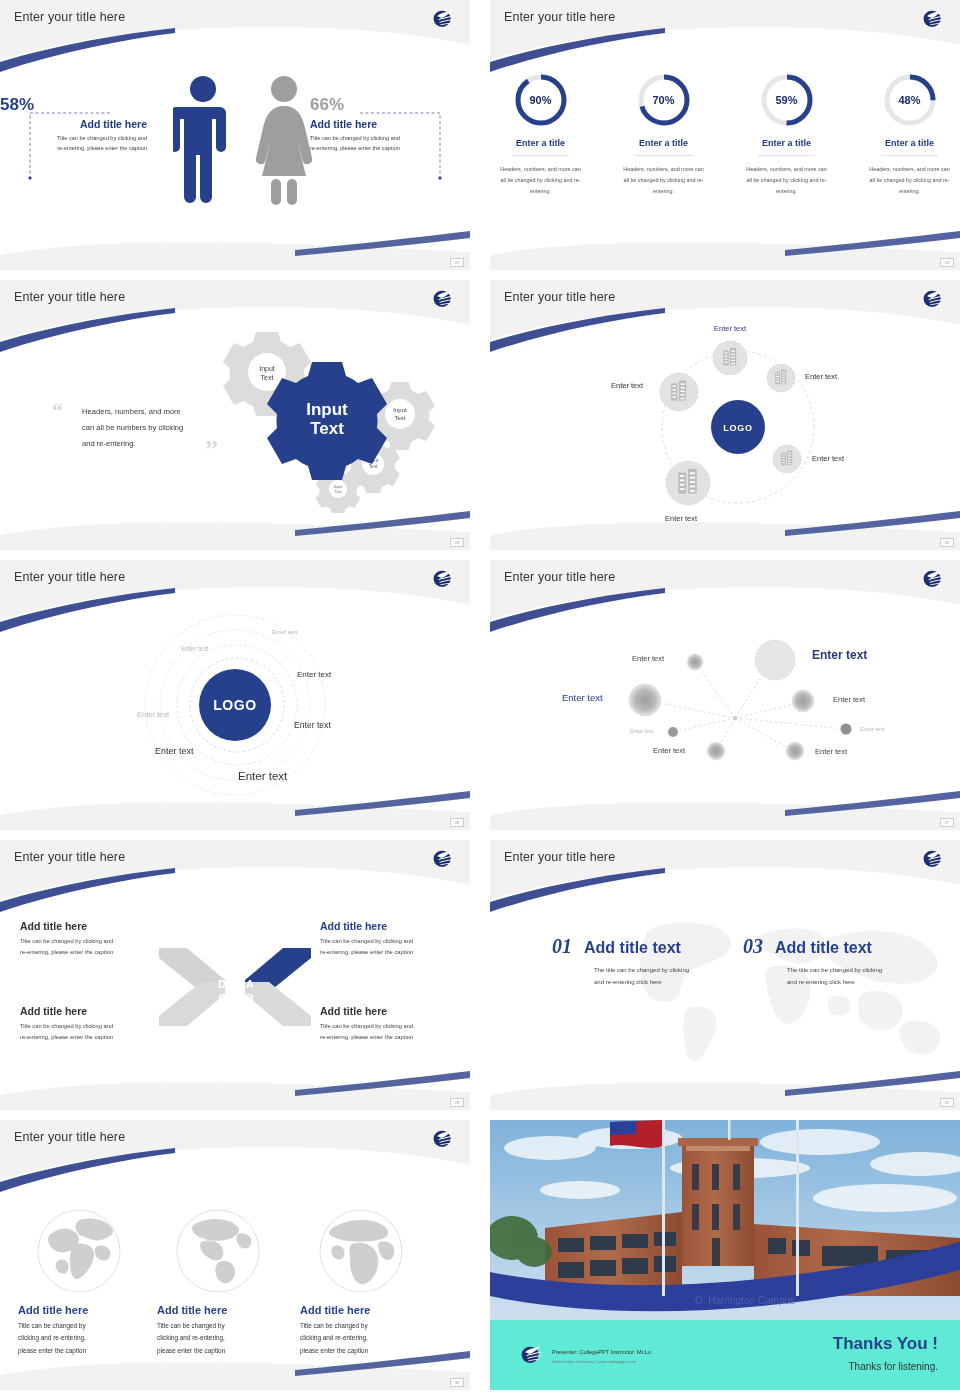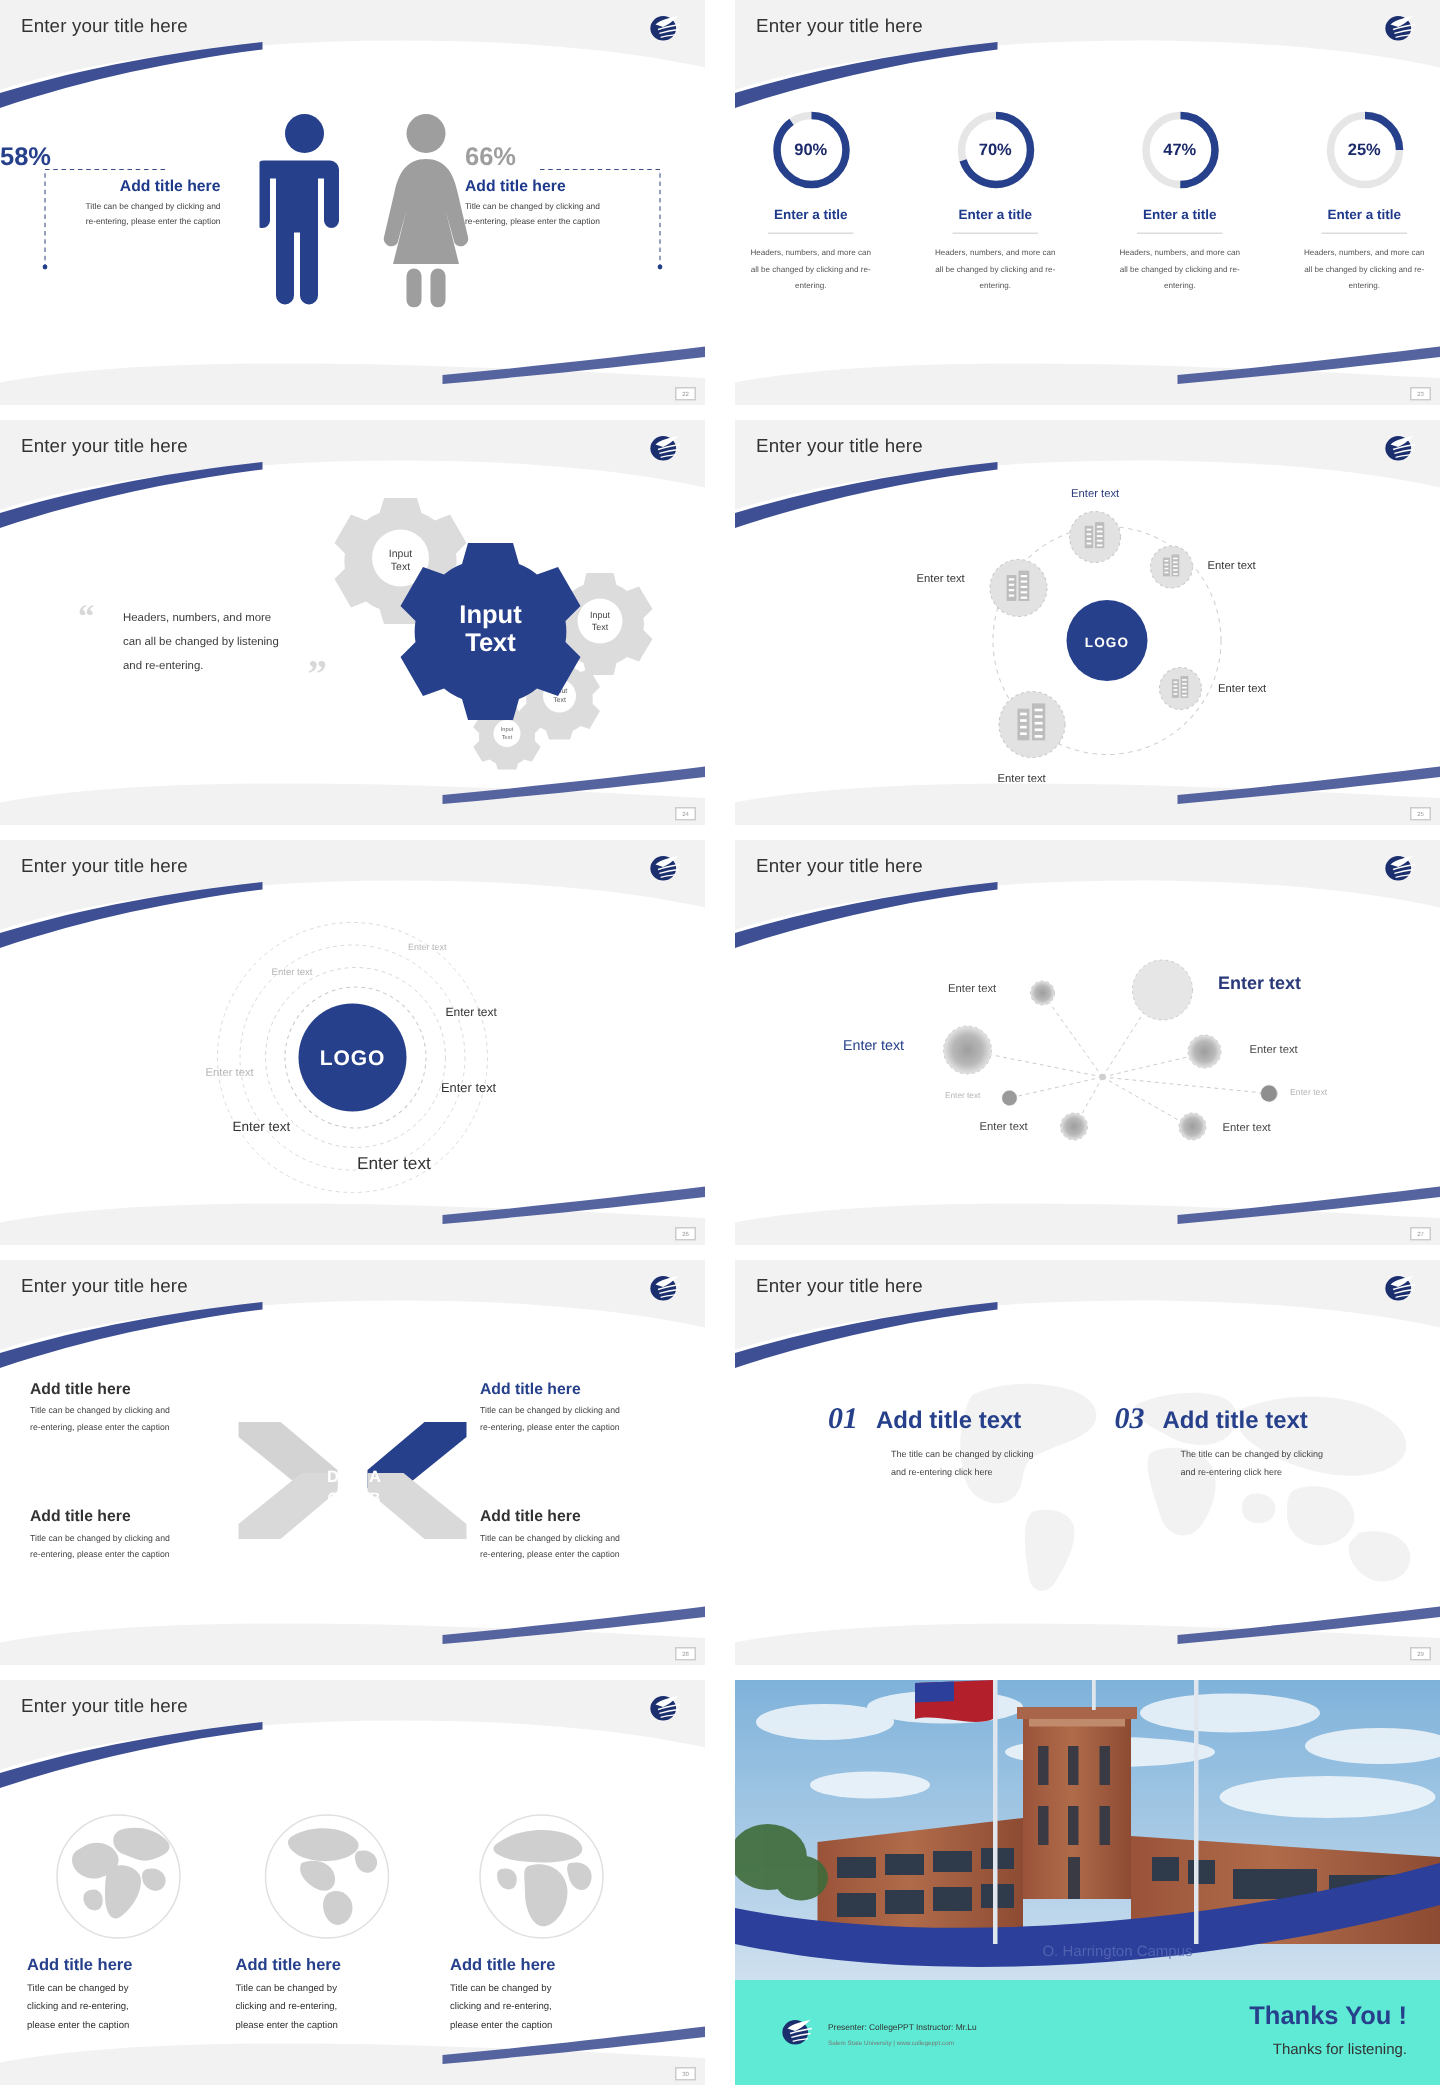--- a/index.html
+++ b/index.html
@@ -194,33 +194,33 @@
         <div class="donut-title">Enter a title</div>
         <div class="donut-desc">Headers, numbers, and more can all be changed by clicking and re-entering.</div>
       </div>
 
       <div class="donut-card">
         <div class="donut">
           <svg viewBox="0 0 56 56" width="56" height="56">
             <circle cx="28" cy="28" r="23" fill="none" stroke="#e6e6e6" stroke-width="5"></circle>
             <circle cx="28" cy="28" r="23" fill="none" stroke="#26408b" stroke-width="5" stroke-dasharray="72.3 72.3" transform="rotate(-90 28 28)"></circle>
           </svg>
-          <div class="donut-label">47%</div>
+          <div class="donut-label">59%</div>
         </div>
         <div class="donut-title">Enter a title</div>
         <div class="donut-desc">Headers, numbers, and more can all be changed by clicking and re-entering.</div>
       </div>
 
       <div class="donut-card">
         <div class="donut">
           <svg viewBox="0 0 56 56" width="56" height="56">
             <circle cx="28" cy="28" r="23" fill="none" stroke="#e6e6e6" stroke-width="5"></circle>
             <circle cx="28" cy="28" r="23" fill="none" stroke="#26408b" stroke-width="5" stroke-dasharray="36.1 108.4" transform="rotate(-90 28 28)"></circle>
           </svg>
-          <div class="donut-label">25%</div>
+          <div class="donut-label">48%</div>
         </div>
         <div class="donut-title">Enter a title</div>
         <div class="donut-desc">Headers, numbers, and more can all be changed by clicking and re-entering.</div>
       </div>
     </div>
     <div class="pagenum">23</div>
   </div>
 
   <div class="slide">
     <svg class="body-curve" viewBox="0 0 470 270">
@@ -235,21 +235,21 @@
       <path d="M20,32 C30,28 42,26 54,24" stroke="#ffffff" stroke-width="2.4" fill="none"></path>
       <path d="M22,38 C32,35 42,33 52,32" stroke="#ffffff" stroke-width="2.2" fill="none"></path>
       <path d="M24,44 C32,42 40,41 48,40" stroke="#ffffff" stroke-width="2" fill="none"></path>
     </svg>
 
     <div class="content">
       <div class="quote-mark" style="left:52px;top:118px;">“</div>
       <div class="quote-mark" style="left:205px;top:155px;font-size:26px;">”</div>
       <div class="gear-text" style="left:82px;top:124px;width:135px;">
         <div>Headers, numbers, and more</div>
-        <div>can all be changed by listening</div>
+        <div>can all be numbers by clicking</div>
         <div>and re-entering.</div>
       </div>
 
       <svg style="position:absolute;left:215px;top:48px;" width="250" height="185" viewBox="0 0 250 185">
         <defs>
           <g id="gearShape">
             <path d="M0,-46 L8,-44 A46,46 0 0 1 8,-44 Z"></path>
           </g>
         </defs>
 

